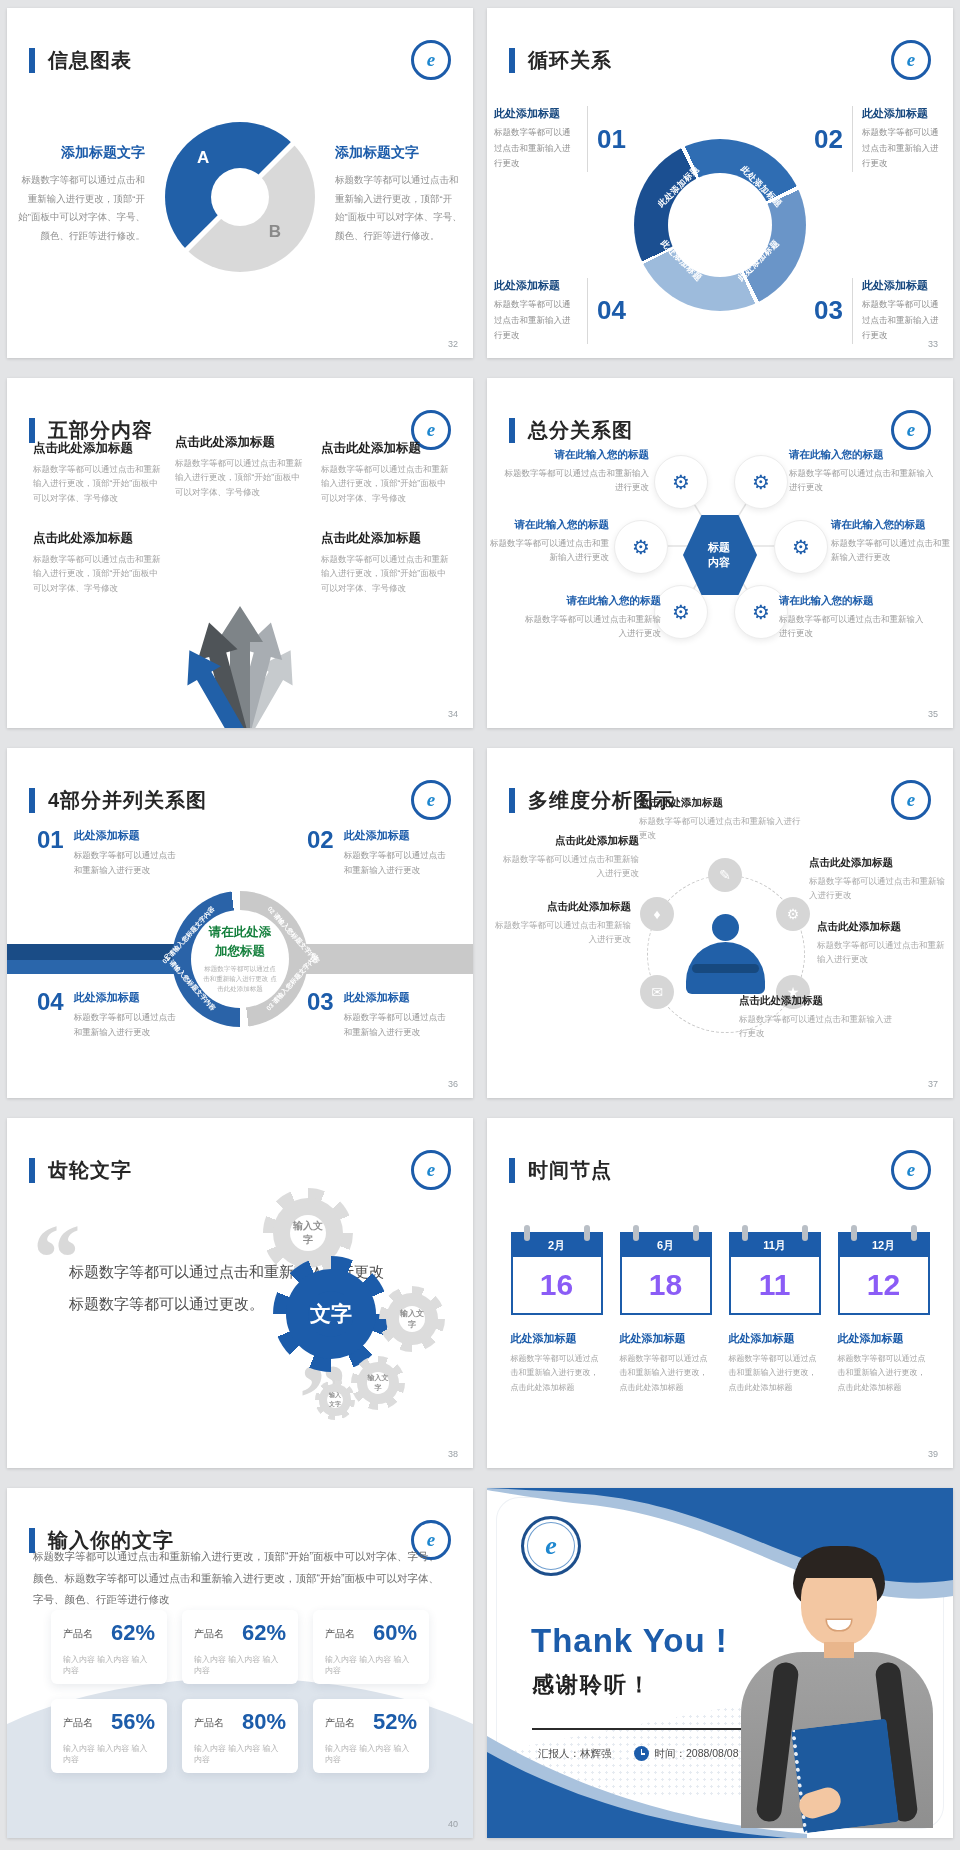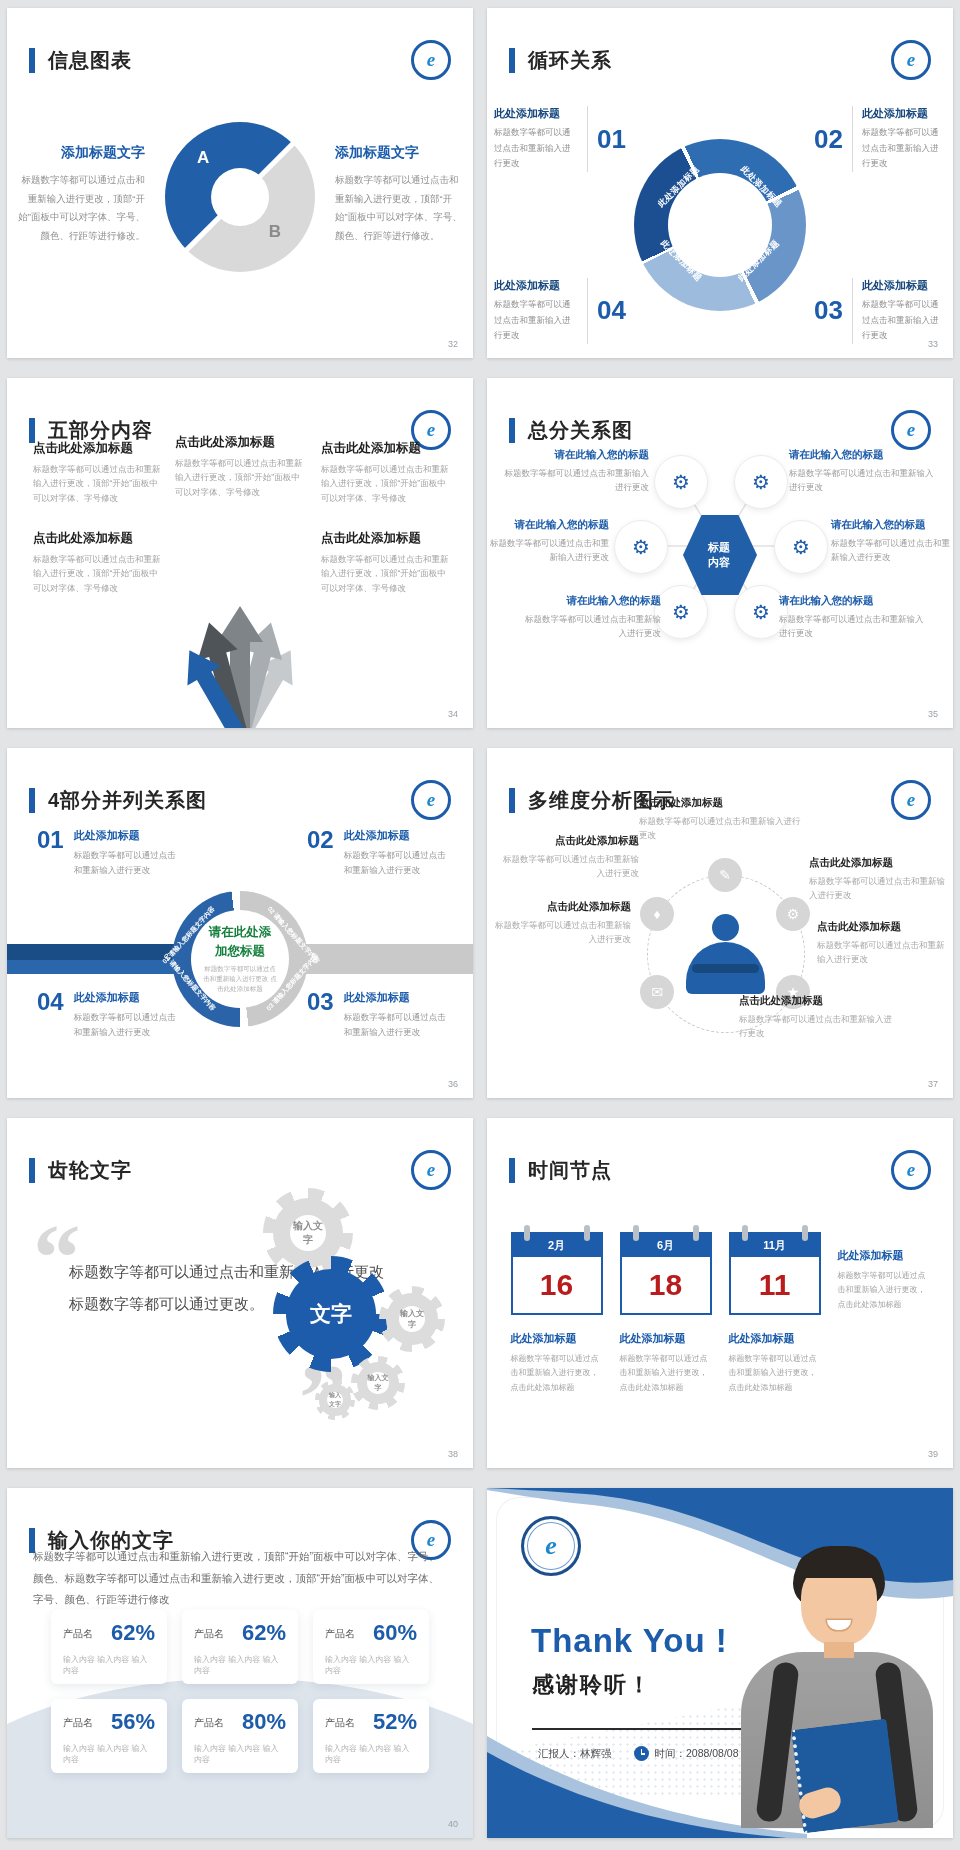--- a/index.html
+++ b/index.html
@@ -111,21 +111,21 @@
   .gear.gray .ringc{background:#dcdcdc;}
   .gear.gray .hole{color:#8f8f8f;font-weight:bold;}
   .gear.blue .teeth{background:repeating-conic-gradient(#1c5caa 0 22deg,transparent 22deg 45deg);}
   .gear.blue .ringc{background:#1c5caa;}
   .gear.blue .hole{background:#1c5caa;color:#fff;font-weight:bold;}
   
   .s8-row{display:flex;justify-content:center;gap:17px;margin-top:42px;}
   .s8-col{width:92px;}
   .cal{position:relative;border:2px solid #1c5caa;background:#fff;}
   .cal .mo{height:23px;background:#1c5caa;color:#fff;font-size:11px;font-weight:bold;display:flex;align-items:center;justify-content:center;}
-  .cal .day{height:56px;display:flex;align-items:center;justify-content:center;font-size:30px;font-weight:bold;color:#b91c1c;}
+  .cal .day{height:56px;display:flex;align-items:center;justify-content:center;font-size:30px;font-weight:bold;color:#8b5cf6;}
   .cal .ringl,.cal .ringr{position:absolute;top:-9px;width:6px;height:16px;border-radius:3px;background:#b9bfc6;}
   .cal .ringl{left:11px;} .cal .ringr{right:11px;}
   .s8-col .hd{font-size:11px;margin:16px 0 6px;}
   .s8-col .bd{font-size:8px;color:#a3a3a3;line-height:1.8;}
   
   .s9-intro{position:absolute;left:26px;right:26px;top:58px;font-size:10.5px;color:#6e6e6e;line-height:2.05;}
   .s9-wave{position:absolute;left:-90px;right:-90px;bottom:-140px;height:300px;background:#dde4ec;border-radius:50%;}
   .s9-cards{position:absolute;left:44px;right:44px;top:122px;display:grid;grid-template-columns:repeat(3,1fr);gap:15px;}
   .card9{background:#fff;border-radius:6px;box-shadow:0 3px 10px rgba(40,60,90,.10);padding:10px 12px 8px;}
   .card9 .top{display:flex;align-items:center;}
@@ -539,20 +539,26 @@
         <div class="cal">
           <div class="ringl"></div>
             <div class="ringr"></div>
           <div class="mo">11月</div>
           <div class="day">11</div>
         </div>
         <div class="hd h-blue">此处添加标题</div>
         <div class="bd">标题数字等都可以通过点击和重新输入进行更改，点击此处添加标题</div>
       </div>
       <div class="s8-col">
+        <div class="cal">
+          <div class="ringl"></div>
+            <div class="ringr"></div>
+          <div class="mo">12月</div>
+          <div class="day">12</div>
+        </div>
         <div class="hd h-blue">此处添加标题</div>
         <div class="bd">标题数字等都可以通过点击和重新输入进行更改，点击此处添加标题</div>
       </div>
     </div>
     <div class="pageno">39</div>
   </div>
 
   <div class="slide">
     <div class="s9-wave"></div>
     <div class="shead">

